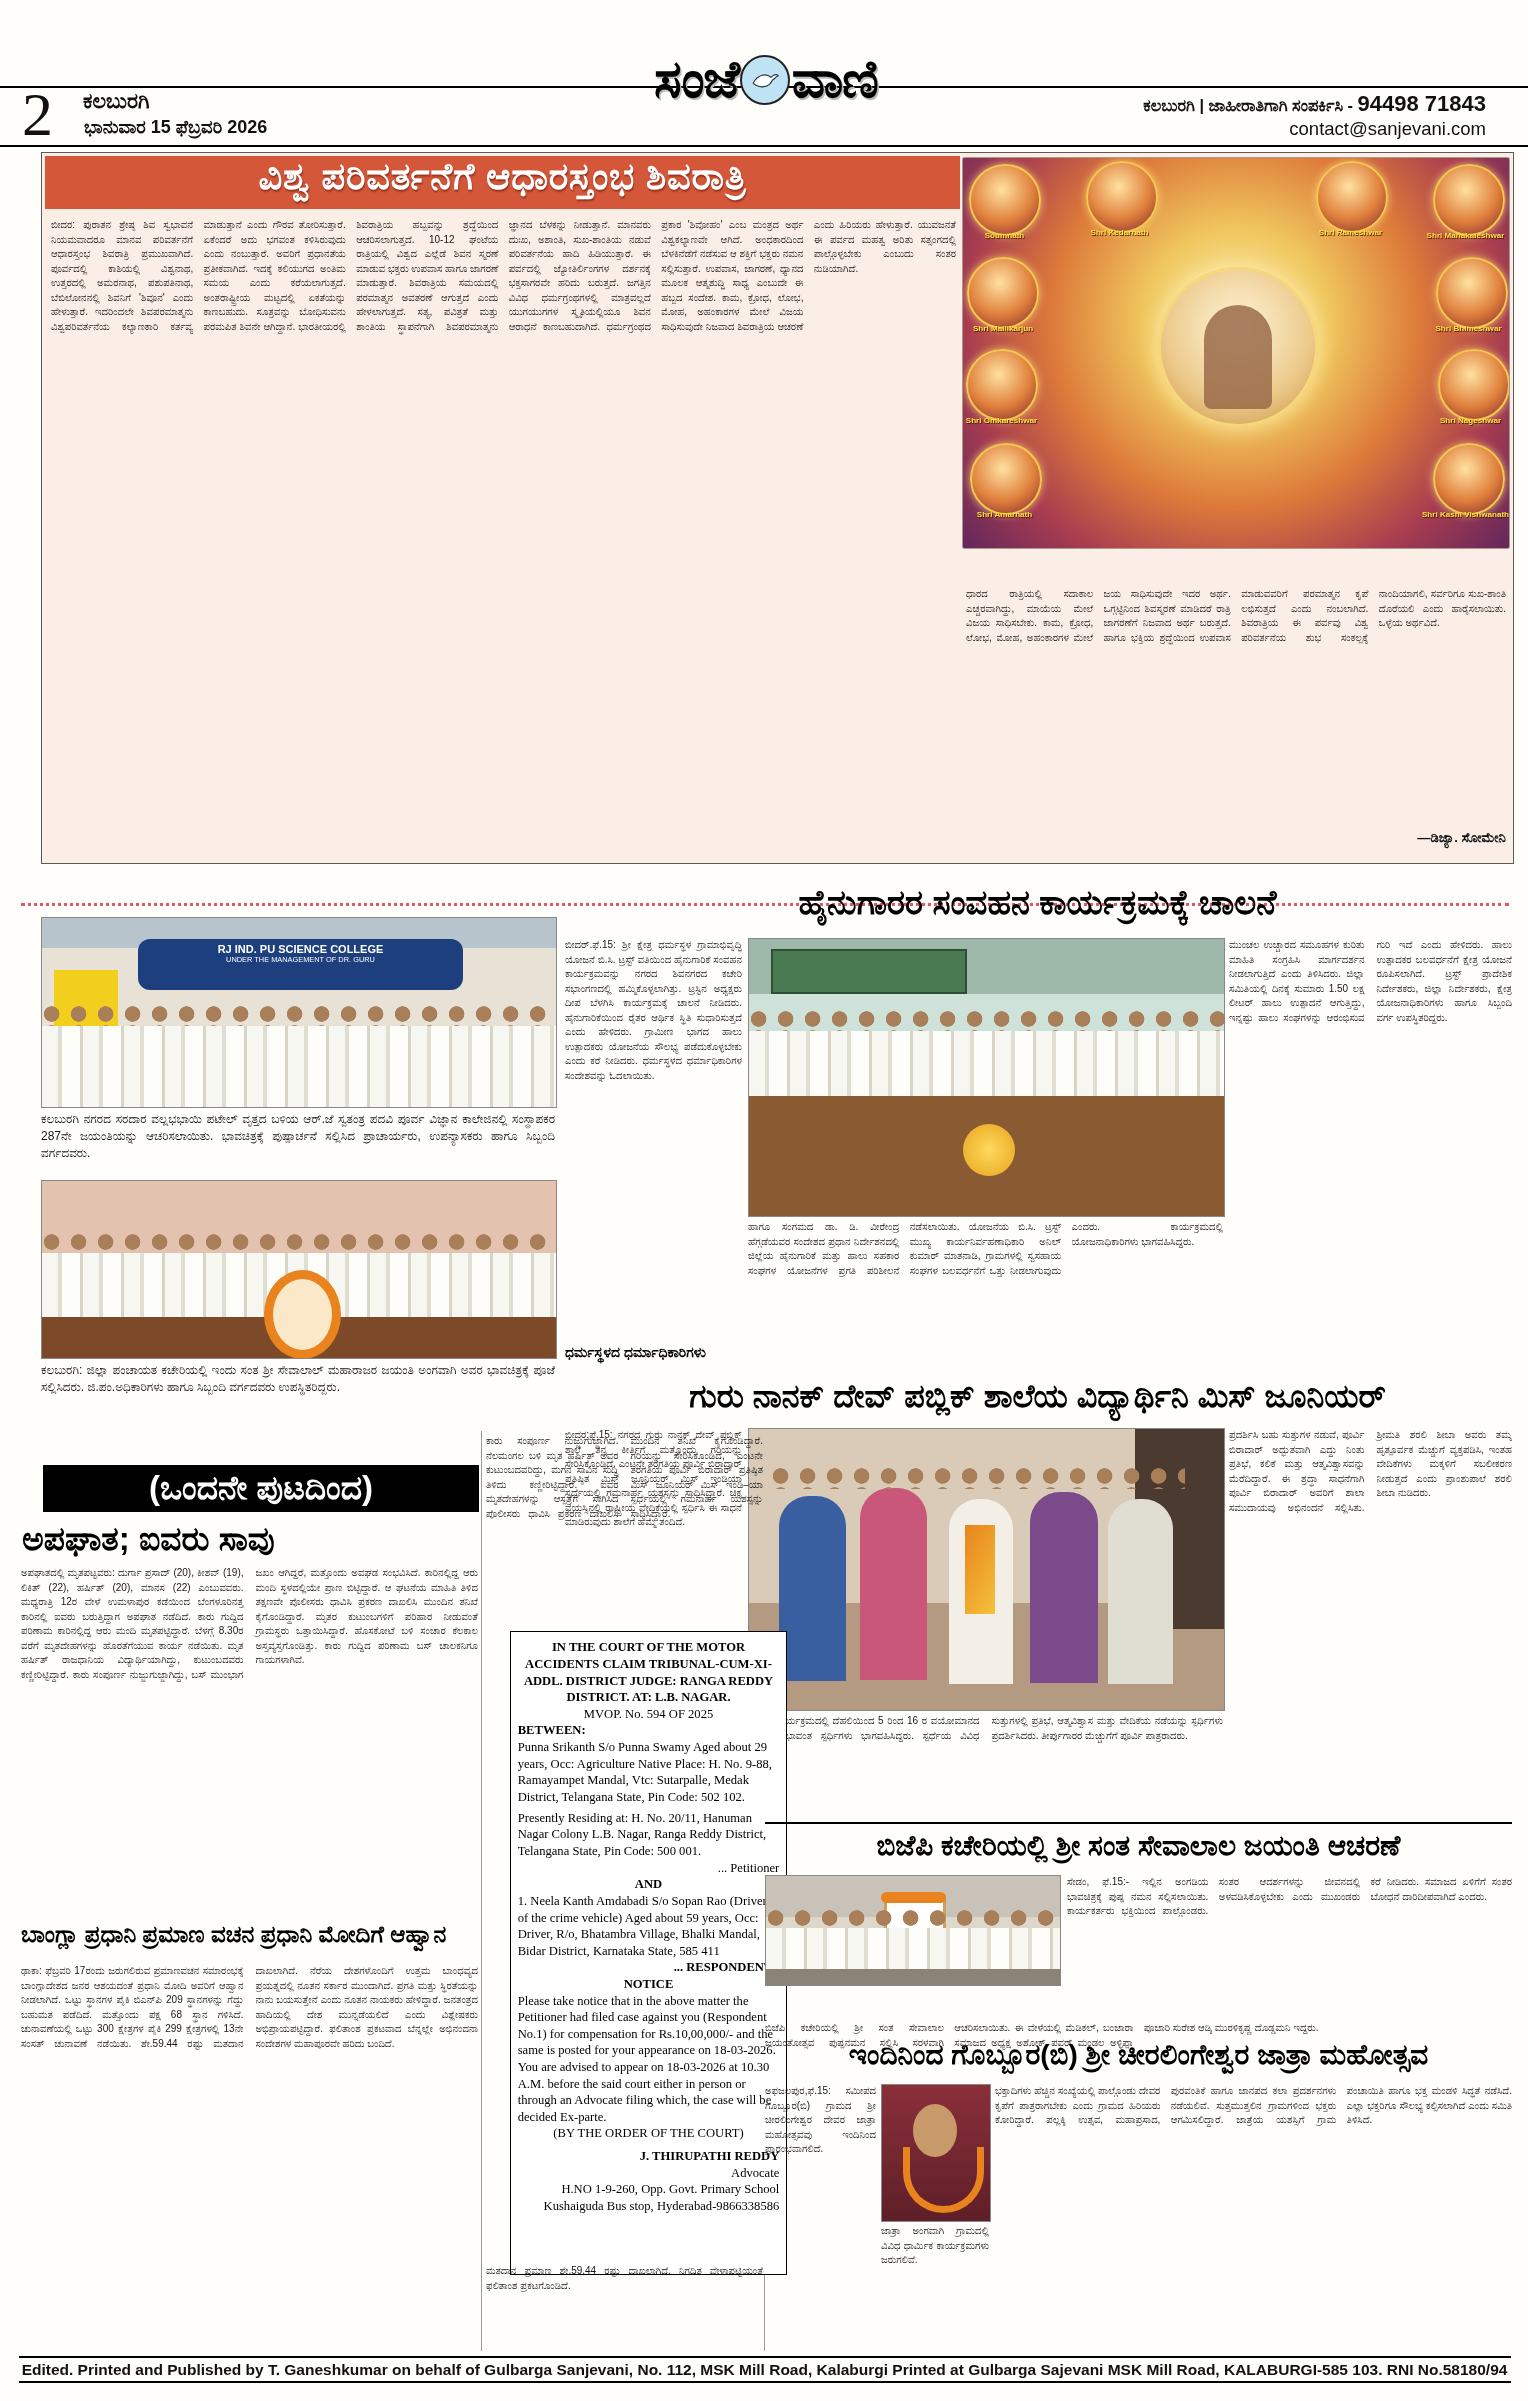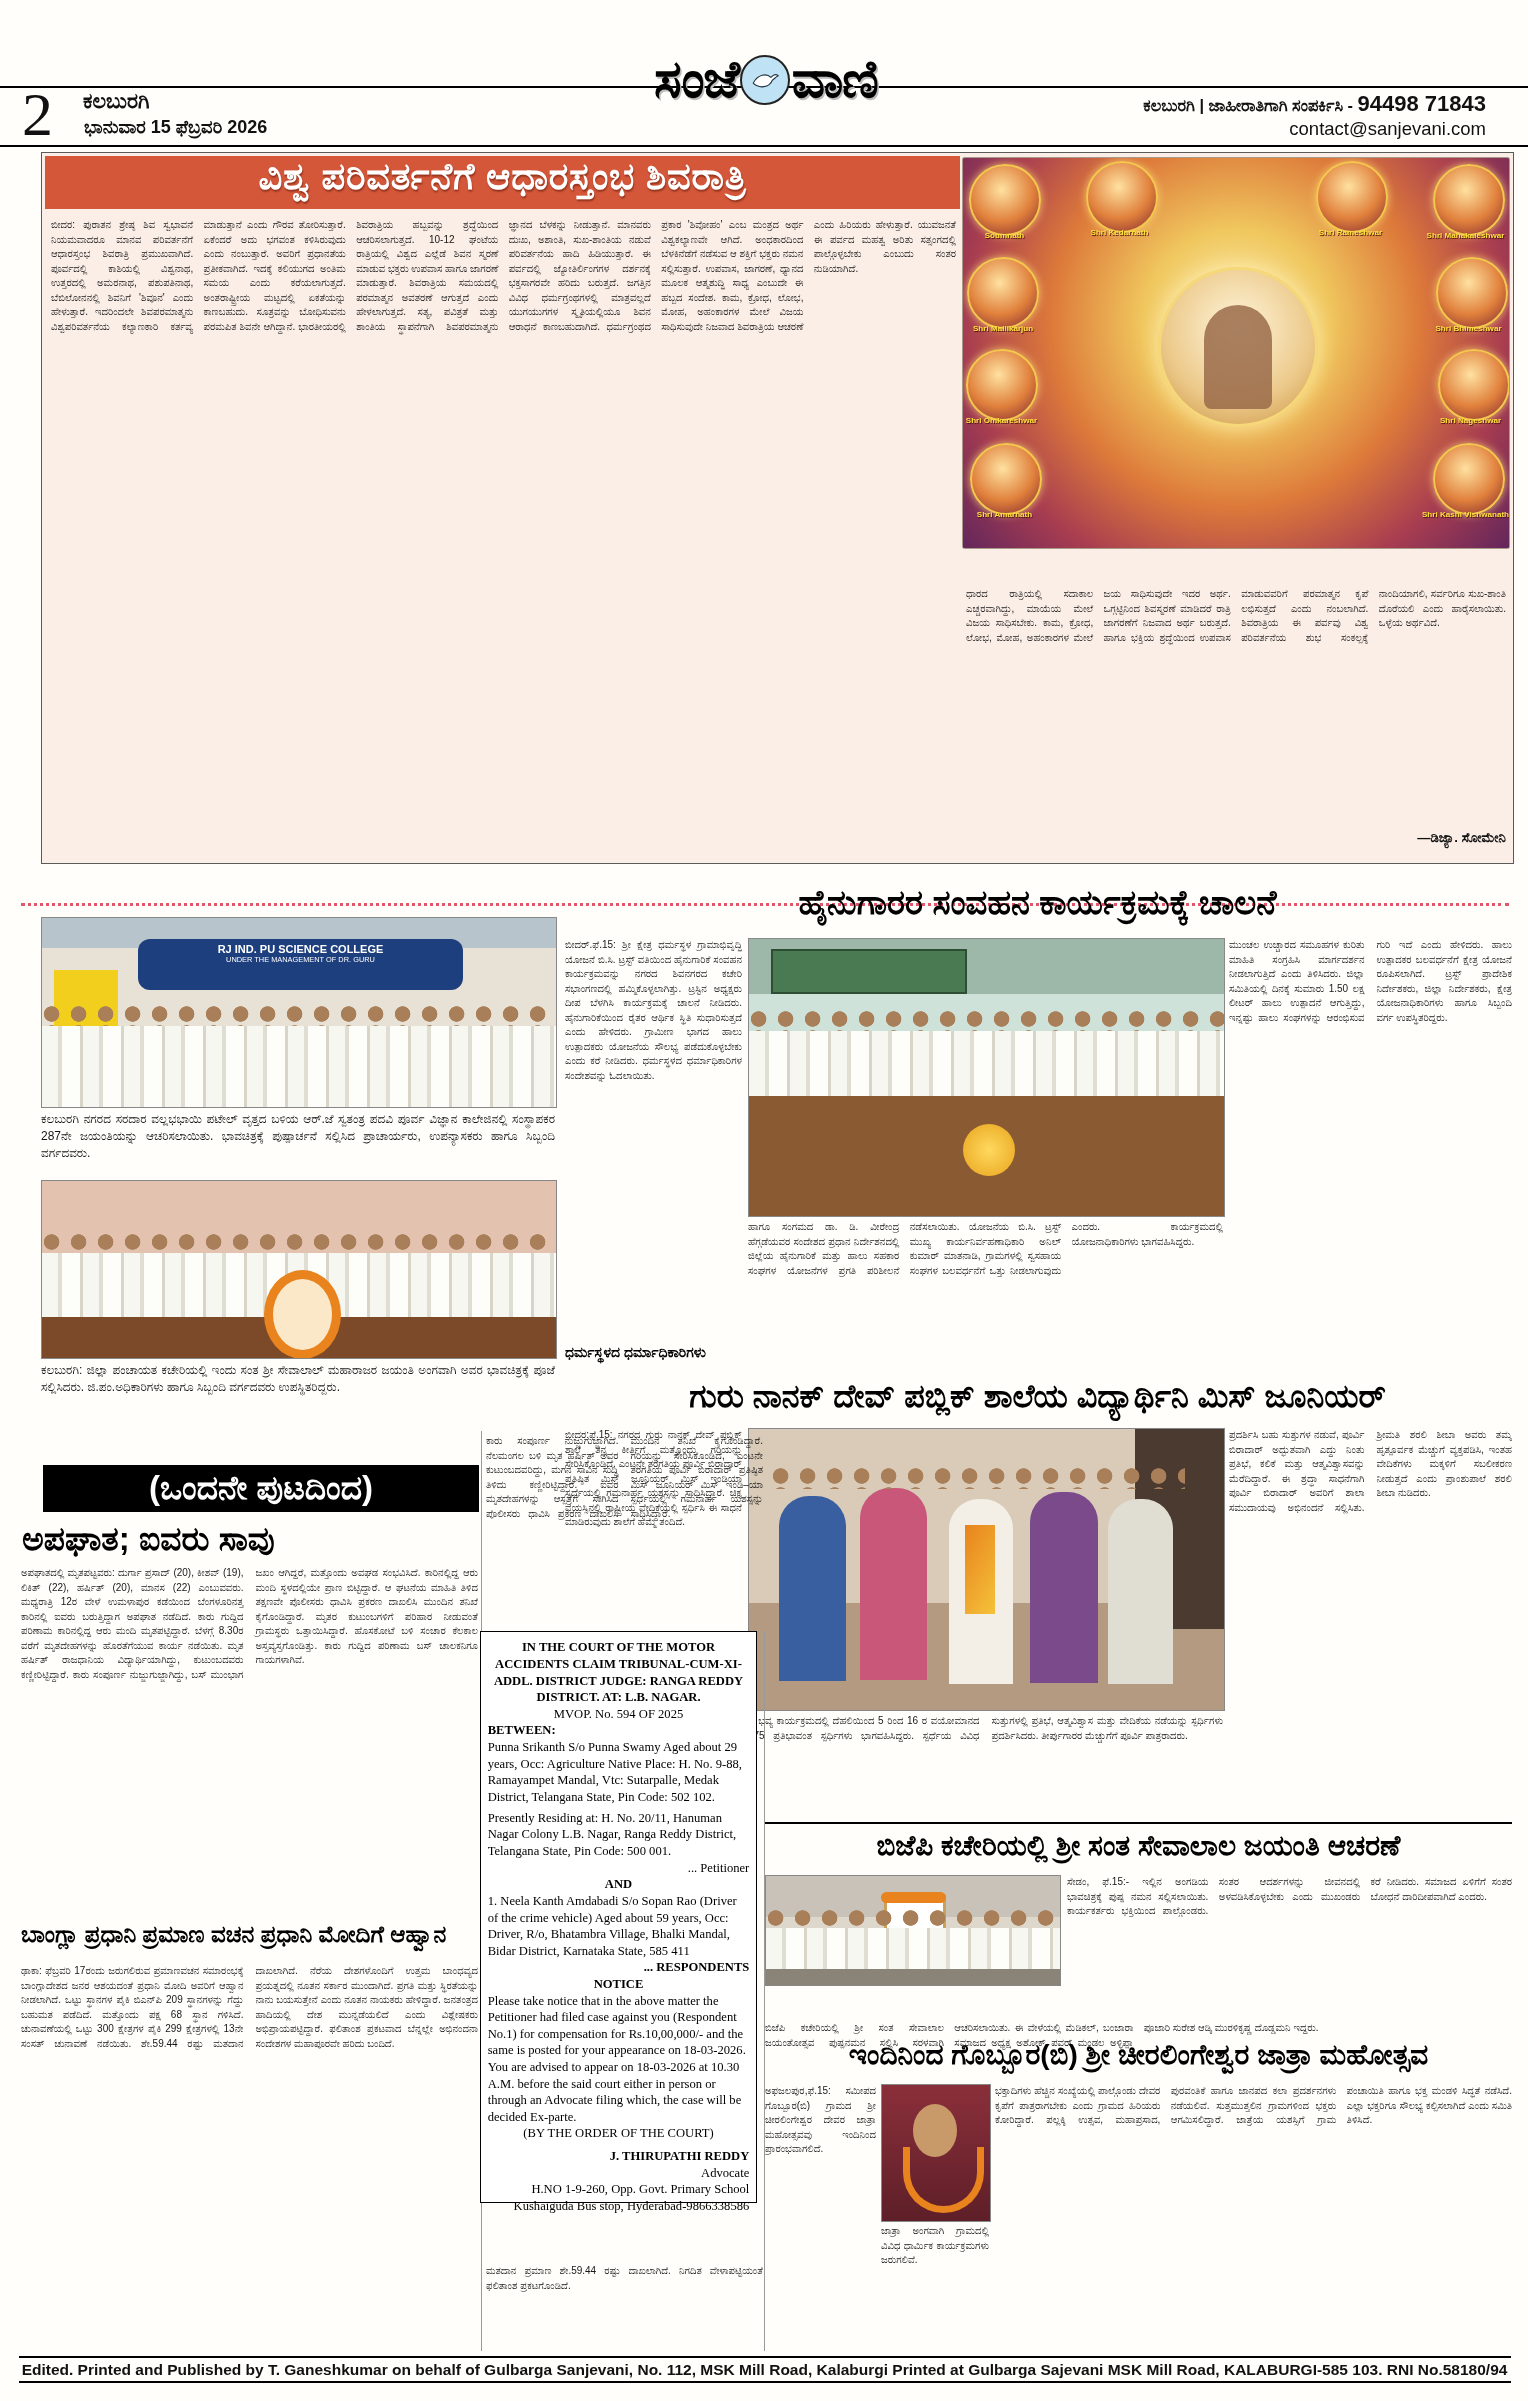--- a/index.html
+++ b/index.html
@@ -189,21 +189,21 @@
   <div class="abs body-txt just cols2" style="left:21px;top:1566px;width:457px;height:350px;">ಅಪಘಾತದಲ್ಲಿ ಮೃತಪಟ್ಟವರು: ದುರ್ಗಾ ಪ್ರಸಾದ್ (20), ಕೀಶವ್ (19), ಲಿಕಿತ್ (22), ಹರ್ಷಿತ್ (20), ಮಾನಸ (22) ಎಂಬುವವರು. ಮಧ್ಯರಾತ್ರಿ 12ರ ವೇಳೆ ಉಮಳಾಪುರ ಕಡೆಯಿಂದ ಬೆಂಗಳೂರಿನತ್ತ ಕಾರಿನಲ್ಲಿ ಐವರು ಬರುತ್ತಿದ್ದಾಗ ಅಪಘಾತ ನಡೆದಿದೆ. ಕಾರು ಗುದ್ದಿದ ಪರಿಣಾಮ ಕಾರಿನಲ್ಲಿದ್ದ ಆರು ಮಂದಿ ಮೃತಪಟ್ಟಿದ್ದಾರೆ. ಬೆಳಗ್ಗೆ 8.30ರ ವರೆಗೆ ಮೃತದೇಹಗಳನ್ನು ಹೊರತೆಗೆಯುವ ಕಾರ್ಯ ನಡೆಯಿತು. ಮೃತ ಹರ್ಷಿತ್ ರಾಜಧಾನಿಯ ವಿದ್ಯಾರ್ಥಿಯಾಗಿದ್ದು, ಕುಟುಂಬದವರು ಕಣ್ಣೀರಿಟ್ಟಿದ್ದಾರೆ. ಕಾರು ಸಂಪೂರ್ಣ ನುಜ್ಜುಗುಜ್ಜಾಗಿದ್ದು, ಬಸ್ ಮುಂಭಾಗ ಜಖಂ ಆಗಿದ್ದರೆ, ಮತ್ತೊಂದು ಅವಘಡ ಸಂಭವಿಸಿದೆ. ಕಾರಿನಲ್ಲಿದ್ದ ಆರು ಮಂದಿ ಸ್ಥಳದಲ್ಲಿಯೇ ಪ್ರಾಣ ಬಿಟ್ಟಿದ್ದಾರೆ. ಆ ಘಟನೆಯ ಮಾಹಿತಿ ತಿಳಿದ ತಕ್ಷಣವೇ ಪೊಲೀಸರು ಧಾವಿಸಿ ಪ್ರಕರಣ ದಾಖಲಿಸಿ ಮುಂದಿನ ತನಿಖೆ ಕೈಗೊಂಡಿದ್ದಾರೆ. ಮೃತರ ಕುಟುಂಬಗಳಿಗೆ ಪರಿಹಾರ ನೀಡುವಂತೆ ಗ್ರಾಮಸ್ಥರು ಒತ್ತಾಯಿಸಿದ್ದಾರೆ. ಹೊಸಕೋಟೆ ಬಳಿ ಸಂಚಾರ ಕೆಲಕಾಲ ಅಸ್ತವ್ಯಸ್ತಗೊಂಡಿತ್ತು. ಕಾರು ಗುದ್ದಿದ ಪರಿಣಾಮ ಬಸ್ ಚಾಲಕನಿಗೂ ಗಾಯಗಳಾಗಿವೆ.</div>
 
   <div class="abs h-big" style="left:21px;top:1921px;width:457px;font-size:23px;line-height:1.15;">ಬಾಂಗ್ಲಾ ಪ್ರಧಾನಿ ಪ್ರಮಾಣ ವಚನ ಪ್ರಧಾನಿ ಮೋದಿಗೆ ಆಹ್ವಾನ</div>
   <div class="abs body-txt just cols2" style="left:21px;top:1964px;width:457px;height:386px;">ಢಾಕಾ: ಫೆಬ್ರವರಿ 17ರಂದು ಜರುಗಲಿರುವ ಪ್ರಮಾಣವಚನ ಸಮಾರಂಭಕ್ಕೆ ಬಾಂಗ್ಲಾದೇಶದ ಜನರ ಆಶಯದಂತೆ ಪ್ರಧಾನಿ ಮೋದಿ ಅವರಿಗೆ ಆಹ್ವಾನ ನೀಡಲಾಗಿದೆ. ಒಟ್ಟು ಸ್ಥಾನಗಳ ಪೈಕಿ ಬಿಎನ್‌ಪಿ 209 ಸ್ಥಾನಗಳನ್ನು ಗೆದ್ದು ಬಹುಮತ ಪಡೆದಿದೆ. ಮತ್ತೊಂದು ಪಕ್ಷ 68 ಸ್ಥಾನ ಗಳಿಸಿದೆ. ಚುನಾವಣೆಯಲ್ಲಿ ಒಟ್ಟು 300 ಕ್ಷೇತ್ರಗಳ ಪೈಕಿ 299 ಕ್ಷೇತ್ರಗಳಲ್ಲಿ 13ನೇ ಸಂಸತ್ ಚುನಾವಣೆ ನಡೆಯಿತು. ಶೇ.59.44 ರಷ್ಟು ಮತದಾನ ದಾಖಲಾಗಿದೆ. ನೆರೆಯ ದೇಶಗಳೊಂದಿಗೆ ಉತ್ತಮ ಬಾಂಧವ್ಯದ ಪ್ರಯತ್ನದಲ್ಲಿ ನೂತನ ಸರ್ಕಾರ ಮುಂದಾಗಿದೆ. ಪ್ರಗತಿ ಮತ್ತು ಸ್ಥಿರತೆಯನ್ನು ನಾನು ಬಯಸುತ್ತೇನೆ ಎಂದು ನೂತನ ನಾಯಕರು ಹೇಳಿದ್ದಾರೆ. ಜನತಂತ್ರದ ಹಾದಿಯಲ್ಲಿ ದೇಶ ಮುನ್ನಡೆಯಲಿದೆ ಎಂದು ವಿಶ್ಲೇಷಕರು ಅಭಿಪ್ರಾಯಪಟ್ಟಿದ್ದಾರೆ. ಫಲಿತಾಂಶ ಪ್ರಕಟವಾದ ಬೆನ್ನಲ್ಲೇ ಅಭಿನಂದನಾ ಸಂದೇಶಗಳ ಮಹಾಪೂರವೇ ಹರಿದು ಬಂದಿದೆ.</div>
 
   <div class="abs vline" style="left:481px;top:1431px;height:920px;"></div>
   <div class="abs vline" style="left:764px;top:1631px;height:720px;"></div>
 
   <div class="abs body-txt just cols2" style="left:486px;top:1434px;width:277px;height:191px;">ಕಾರು ಸಂಪೂರ್ಣ ನುಜ್ಜುಗುಜ್ಜಾಗಿದೆ. ನೆಲಮಂಗಲ ಬಳಿ ಮೃತ ಹರ್ಷಿತ್ ಅವರ ಕುಟುಂಬದವರಿದ್ದು, ಮಗನ ಸಾವಿನ ಸುದ್ದಿ ತಿಳಿದು ಕಣ್ಣೀರಿಟ್ಟಿದ್ದಾರೆ. ಐವರ ಮೃತದೇಹಗಳನ್ನು ಆಸ್ಪತ್ರೆಗೆ ಸಾಗಿಸಿದ ಪೊಲೀಸರು ಧಾವಿಸಿ ಪ್ರಕರಣ ದಾಖಲಿಸಿ ಮುಂದಿನ ತನಿಖೆ ಕೈಗೊಂಡಿದ್ದಾರೆ. ಗರಿಯನ್ನು ಸೇರಿಸಿಕೊಂಡಿದೆ, ಎಂಟನೇ ತರಗತಿಯ ಪೂರ್ವಿ ಬಿರಾದಾರ್ ಪ್ರತಿಷ್ಠಿತ ಮಿಸ್ ಜೂನಿಯರ್ ಮಿಸ್ ಇಂಡಿ–ಯಾ ಸ್ಪರ್ಧೆಯಲ್ಲಿ ಗಮನಾರ್ಹ ಯಶಸ್ಸನ್ನು ಸಾಧಿಸಿದ್ದಾರೆ.</div>
 
-  <div class="abs notice" style="left:480px;top:1631px;width:277px;height:572px;box-sizing:border-box;">
+  <div class="abs notice" style="left:510px;top:1631px;width:277px;height:644px;box-sizing:border-box;">
     <div class="n-c n-b">IN THE COURT OF THE MOTOR ACCIDENTS CLAIM TRIBUNAL-CUM-XI-ADDL. DISTRICT JUDGE: RANGA REDDY DISTRICT. AT: L.B. NAGAR.</div>
     <div class="n-c">MVOP. No. 594 OF 2025</div>
     <div class="n-b">BETWEEN:</div>
     <div>Punna Srikanth S/o Punna Swamy Aged about 29 years, Occ: Agriculture Native Place: H. No. 9-88, Ramayampet Mandal, Vtc: Sutarpalle, Medak District, Telangana State, Pin Code: 502 102.</div>
     <div style="margin-top:4.4px;">Presently Residing at: H. No. 20/11, Hanuman Nagar Colony L.B. Nagar, Ranga Reddy District, Telangana State, Pin Code: 500 001.</div>
     <div class="n-r">... Petitioner</div>
     <div class="n-c n-b">AND</div>
     <div>1. Neela Kanth Amdabadi S/o Sopan Rao (Driver of the crime vehicle) Aged about 59 years, Occ: Driver, R/o, Bhatambra Village, Bhalki Mandal, Bidar District, Karnataka State, 585 411</div>
     <div class="n-r n-b">... RESPONDENTS</div>
     <div class="n-c n-b">NOTICE</div>

